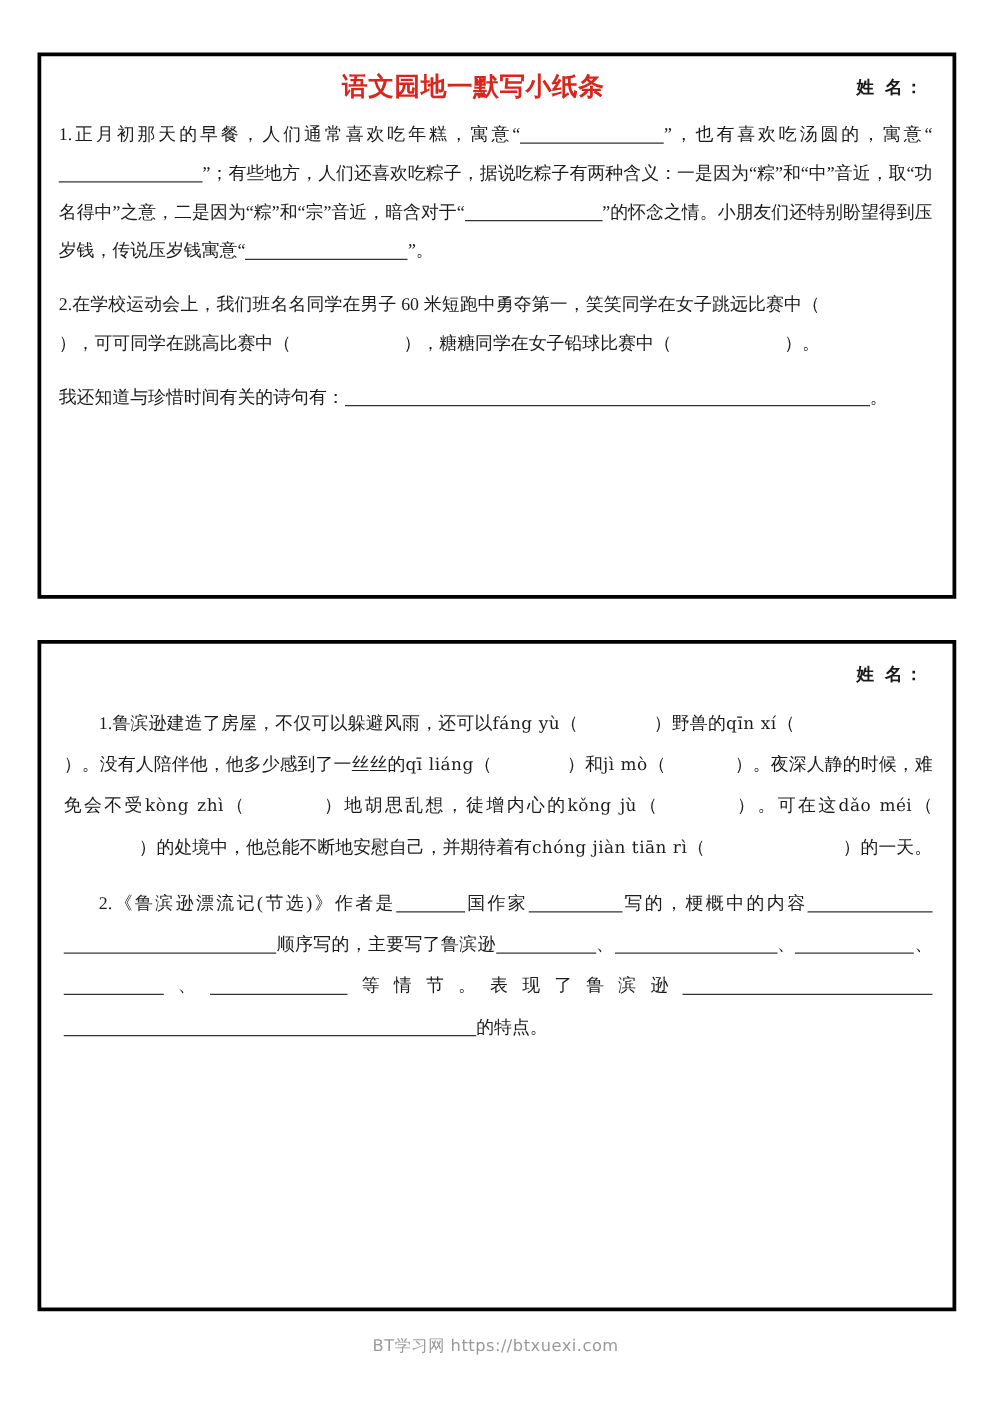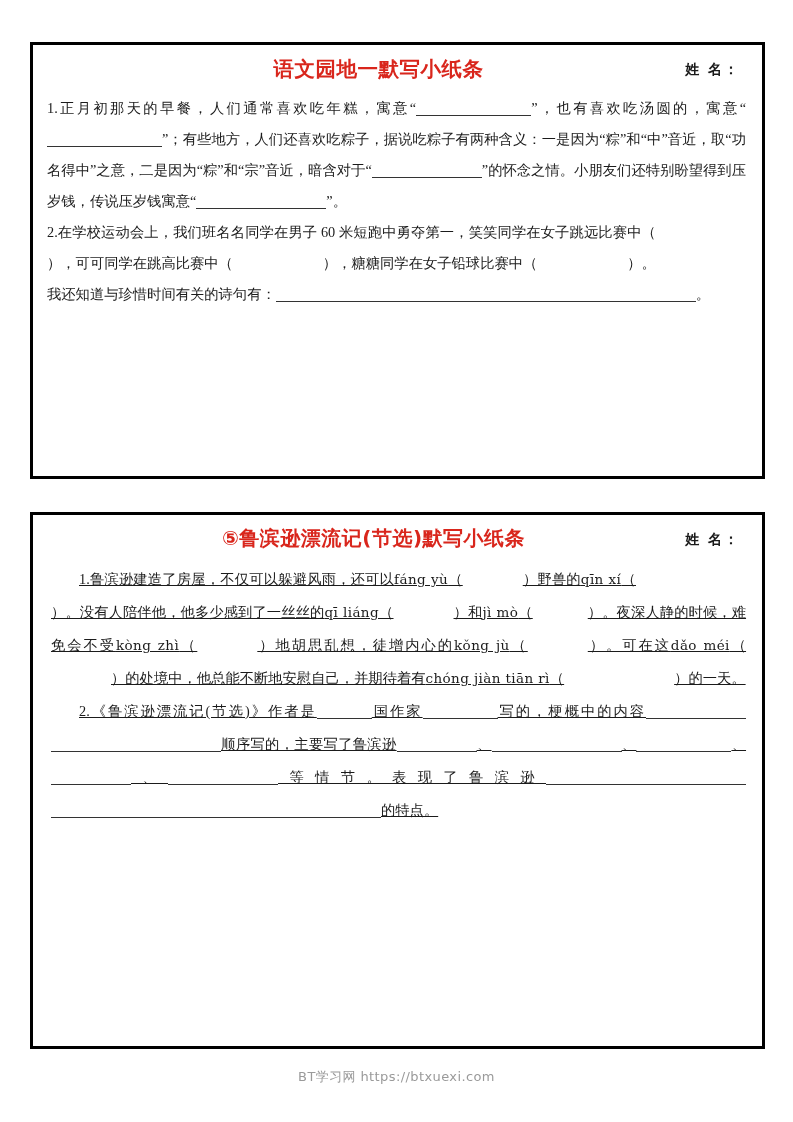--- a/index.html
+++ b/index.html
@@ -89,22 +89,22 @@
   }
   #box-two .body-text {
     line-height: 33px;
     padding: 0 16px 0 18px;
   }
   .q {
     margin: 0;
     text-align: justify;
     text-justify: inter-ideograph;
   }
-  .q + .q { margin-top: 0; }
-  .indent { text-indent: 28px; text-decoration: underline; }
+  .q + .q { margin-top: 12px; }
+  .indent { text-indent: 28px; }
 
   
   .bl {
     display: inline-block;
     border-bottom: 1px solid #333;
     vertical-align: -3px;
     height: 15px;
   }
   .w55  { width: 55px; }
   .w60  { width: 60px; }
@@ -175,21 +175,20 @@
       <p class="q">
         <span>我还知道与珍惜时间有关的诗句有：</span><span class="bl w420"></span><span>。</span>
       </p>
 
     </div>
   </div>
 
   <div class="box" id="box-two">
 
     <div class="head-row">
-      <div class="sheet-title">⑤鲁滨逊漂流记(节选)默写小纸条</div>
       <div class="name-field">姓 名：</div>
     </div>
 
     <div class="body-text">
 
       <p class="q indent">
         <span>1.鲁滨逊建造了房屋，不仅可以躲避风雨，还可以</span><span class="pinyin">fáng yù</span><span>（</span><span class="gap g60"></span><span>）野兽的</span><span class="pinyin">qīn xí</span><span>（</span><span class="gap g110"></span><span>）。没有人陪伴他，他多少感到了一丝丝的</span><span class="pinyin">qī liáng</span><span>（</span><span class="gap g60"></span><span>）和</span><span class="pinyin">jì mò</span><span>（</span><span class="gap g55"></span><span>）。夜深人静的时候，难免会不受</span><span class="pinyin">kòng zhì</span><span>（</span><span class="gap g60"></span><span>）地胡思乱想，徒增内心的</span><span class="pinyin">kǒng jù</span><span>（</span><span class="gap g60"></span><span>）。可在这</span><span class="pinyin">dǎo méi</span><span>（</span><span class="gap g60"></span><span>）的处境中，他总能不断地安慰自己，并期待着有</span><span class="pinyin">chóng jiàn tiān rì</span><span>（</span><span class="gap g110"></span><span>）的一天。</span>
       </p>
 
       <p class="q indent">

